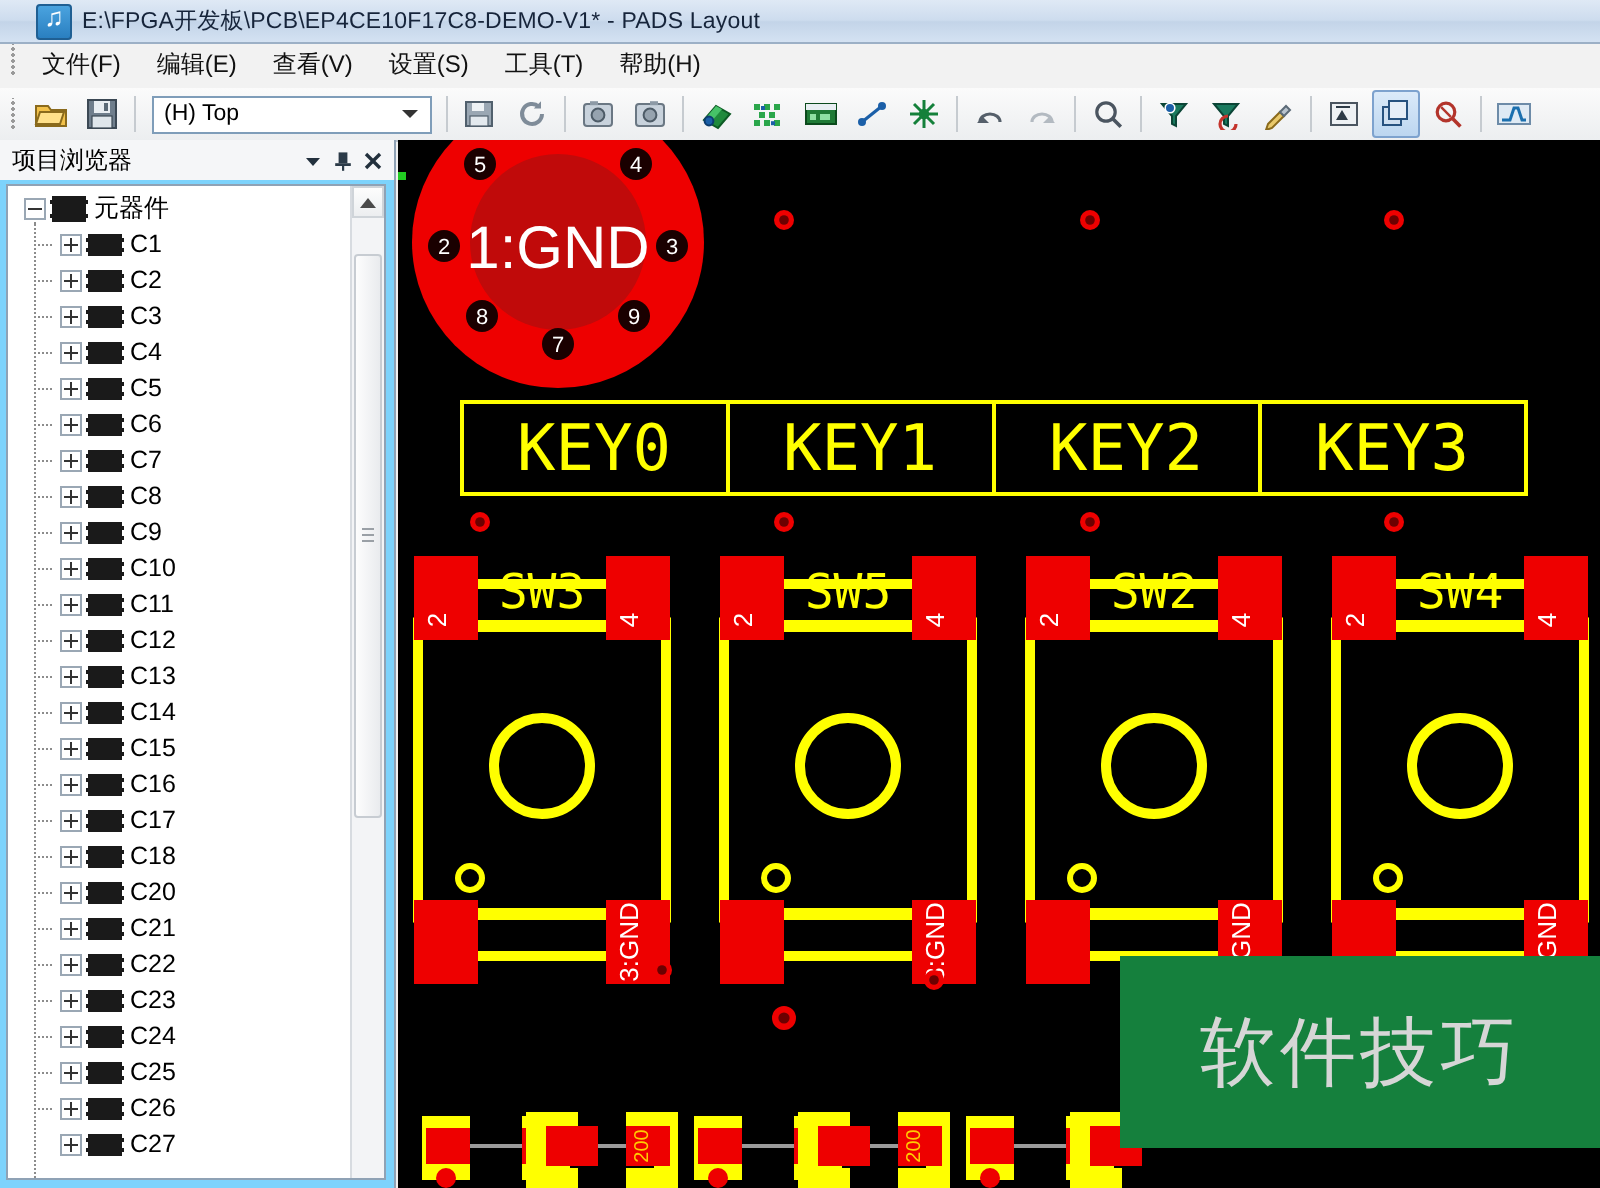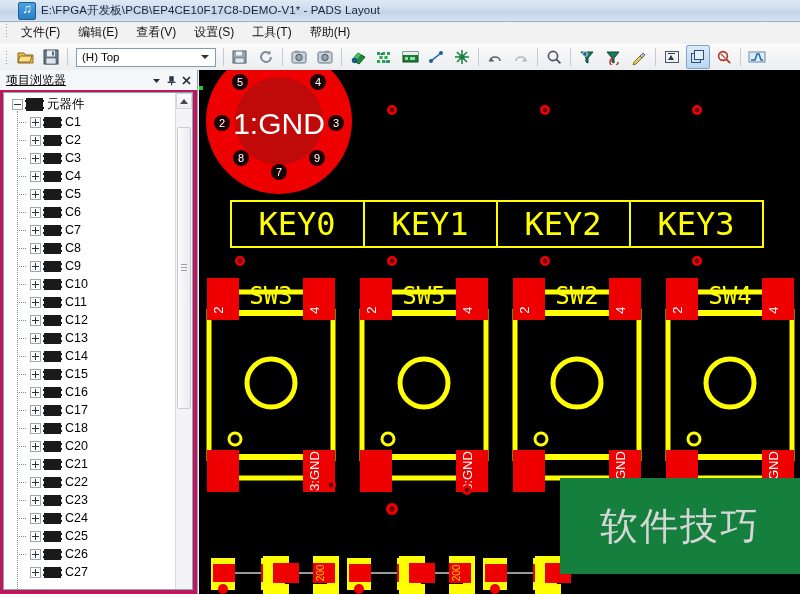--- a/index.html
+++ b/index.html
@@ -100,24 +100,23 @@
     width: 15px; display: flex; align-items: center; justify-content: center;
   }
   #layer-combo .arrow:after {
     content: ""; border-left: 4px solid transparent; border-right: 4px solid transparent;
     border-top: 4px solid #333;
   }
 
   
   #left-dock {
     position: absolute; left: 0; top: 70px; width: 198px; height: 524px;
-    background: #be185d;
+    background: #7dd3fc;
     border-right: 1px solid #8fa2b5;
     box-sizing: border-box;
-    text-decoration: underline;
   }
   #pb-header {
     height: 20px; display: flex; align-items: center;
     padding: 0 3px 0 6px;
     background: #f5f6f8;
   }
   #pb-title { font-size: 12px; color: #000; flex: 1 1 auto; white-space: nowrap; }
   .pb-hdr-btn { width: 15px; height: 15px; display: flex; align-items: center; justify-content: center; }
   #pb-body {
     position: absolute; left: 3px; top: 22px; right: 4px; bottom: 4px;

